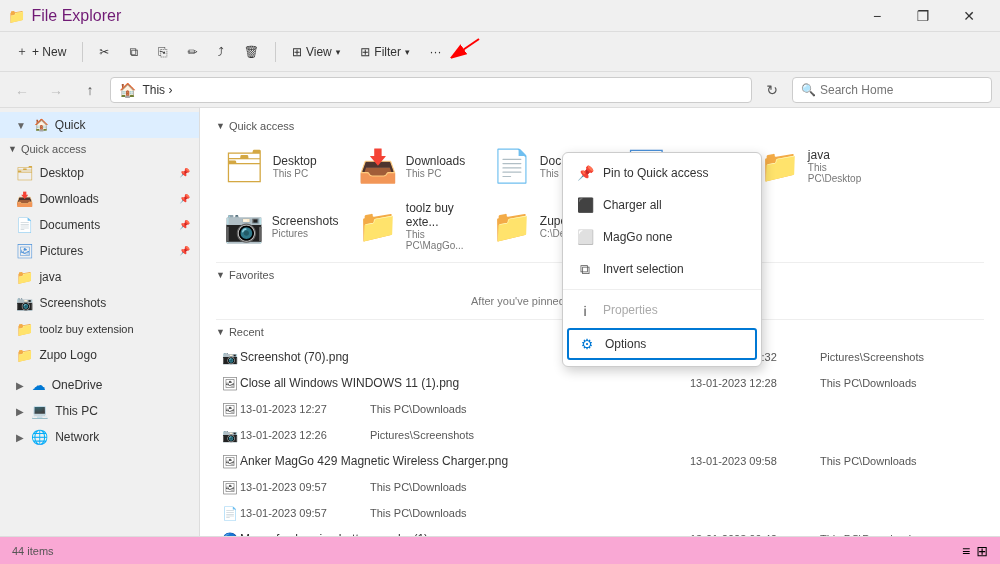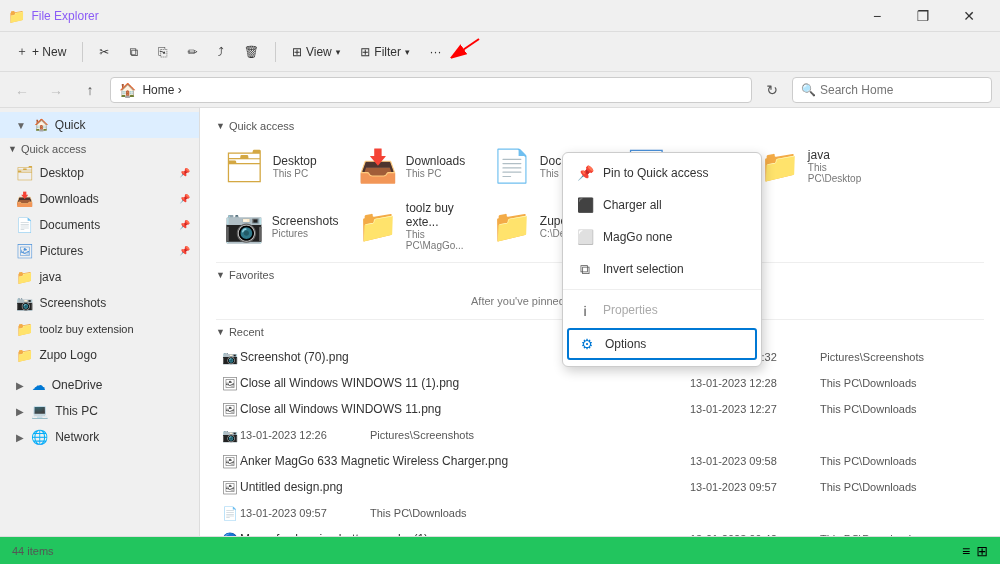--- a/index.html
+++ b/index.html
@@ -67,21 +67,21 @@
 
     
     .recent-list { width: 100%; }
     .recent-item { display: flex; align-items: center; height: 26px; padding: 0 4px; cursor: pointer; border-radius: 2px; }
     .recent-item .file-icon { width: 20px; font-size: 13px; text-align: center; color: #555; }
     .recent-item .file-name { flex: 1; font-size: 12px; color: #333; overflow: hidden; text-overflow: ellipsis; white-space: nowrap; }
     .recent-item .file-date { width: 130px; font-size: 11px; color: #555; }
     .recent-item .file-loc { width: 160px; font-size: 11px; color: #555; overflow: hidden; text-overflow: ellipsis; white-space: nowrap; }
 
     
-    .status-bar { height: 28px; background: #22c55e; border-top: 1px solid #ddd; display: flex; align-items: center; padding: 0 12px; font-size: 11px; color: #555; }
+    .status-bar { height: 28px; background: #f9a8d4; border-top: 1px solid #ddd; display: flex; align-items: center; padding: 0 12px; font-size: 11px; color: #555; }
     .status-bar .right { margin-left: auto; display: flex; gap: 6px; }
 
     
     .dropdown-menu {
       position: absolute; top: 44px; left: 362px; width: 200px;
       background: white; border: 1px solid #ccc; box-shadow: 2px 4px 12px rgba(0,0,0,0.2);
       border-radius: 6px; z-index: 1000; padding: 4px 0;
     }
     .menu-item {
       display: flex; align-items: center; height: 32px; padding: 0 14px; gap: 10px;
@@ -91,21 +91,21 @@
     .menu-item .menu-icon { font-size: 14px; width: 16px; text-align: center; color: #555; }
     .menu-item.options-item { background: #fff; border: 2px solid #0078d4; border-radius: 3px; margin: 2px 4px; padding: 0 10px; }
     .menu-item.options-item .menu-icon { color: #0078d4; }
     .menu-divider { height: 1px; background: #eee; margin: 4px 0; }
   </style>
 </head>
 <body>
 
 <div class="title-bar">
   <span style="font-size:14px; margin-right:6px;">📁</span>
-  <span style="font-size:12px; color:#8b5cf6;">File Explorer</span>
+  <span style="font-size:16px; color:#701a75;">File Explorer</span>
   <div class="title-bar-controls">
     <button class="title-btn">−</button>
     <button class="title-btn">❐</button>
     <button class="title-btn close">✕</button>
   </div>
 </div>
 
 <div class="toolbar">
   <button class="toolbar-btn">
     <span>＋</span>
@@ -142,21 +142,21 @@
     </svg>
   </div>
 </div>
 
 <div class="address-bar">
   <button class="nav-btn disabled">←</button>
   <button class="nav-btn disabled">→</button>
   <button class="nav-btn">↑</button>
   <div class="address-path">
     <span style="font-size:14px; margin-right:6px;">🏠</span>
-    <span>Home  ›</span>
+    <span>This  ›</span>
   </div>
   <button class="nav-btn">↻</button>
   <div class="search-box">
     <span>🔍</span>
     <input type="text" placeholder="Search Home" style="">
   </div>
 </div>
 
 <div class="main-layout">
 
@@ -311,38 +311,36 @@
     <span class="file-loc">Pictures\Screenshots</span>
   </div>
         <div class="recent-item">
     <span class="file-icon">🖼</span>
     <span class="file-name">Close all Windows WINDOWS 11 (1).png</span>
     <span class="file-date">13-01-2023 12:28</span>
     <span class="file-loc">This PC\Downloads</span>
   </div>
         <div class="recent-item">
     <span class="file-icon">🖼</span>
-    <span class="file-name">Close all Windows WINDOWS 11.png</span>
     <span class="file-date">13-01-2023 12:27</span>
     <span class="file-loc">This PC\Downloads</span>
   </div>
         <div class="recent-item">
     <span class="file-icon">📷</span>
     <span class="file-date">13-01-2023 12:26</span>
     <span class="file-loc">Pictures\Screenshots</span>
   </div>
         <div class="recent-item">
     <span class="file-icon">🖼</span>
-    <span class="file-name">Anker MagGo 633 Magnetic Wireless Charger.png</span>
+    <span class="file-name">Anker MagGo 429 Magnetic Wireless Charger.png</span>
     <span class="file-date">13-01-2023 09:58</span>
     <span class="file-loc">This PC\Downloads</span>
   </div>
         <div class="recent-item">
     <span class="file-icon">🖼</span>
-    <span class="file-name">Untitled design.png</span>
     <span class="file-date">13-01-2023 09:57</span>
     <span class="file-loc">This PC\Downloads</span>
   </div>
         <div class="recent-item">
     <span class="file-icon">📄</span>
     <span class="file-date">13-01-2023 09:57</span>
     <span class="file-loc">This PC\Downloads</span>
   </div>
         <div class="recent-item">
     <span class="file-icon">🔵</span>

